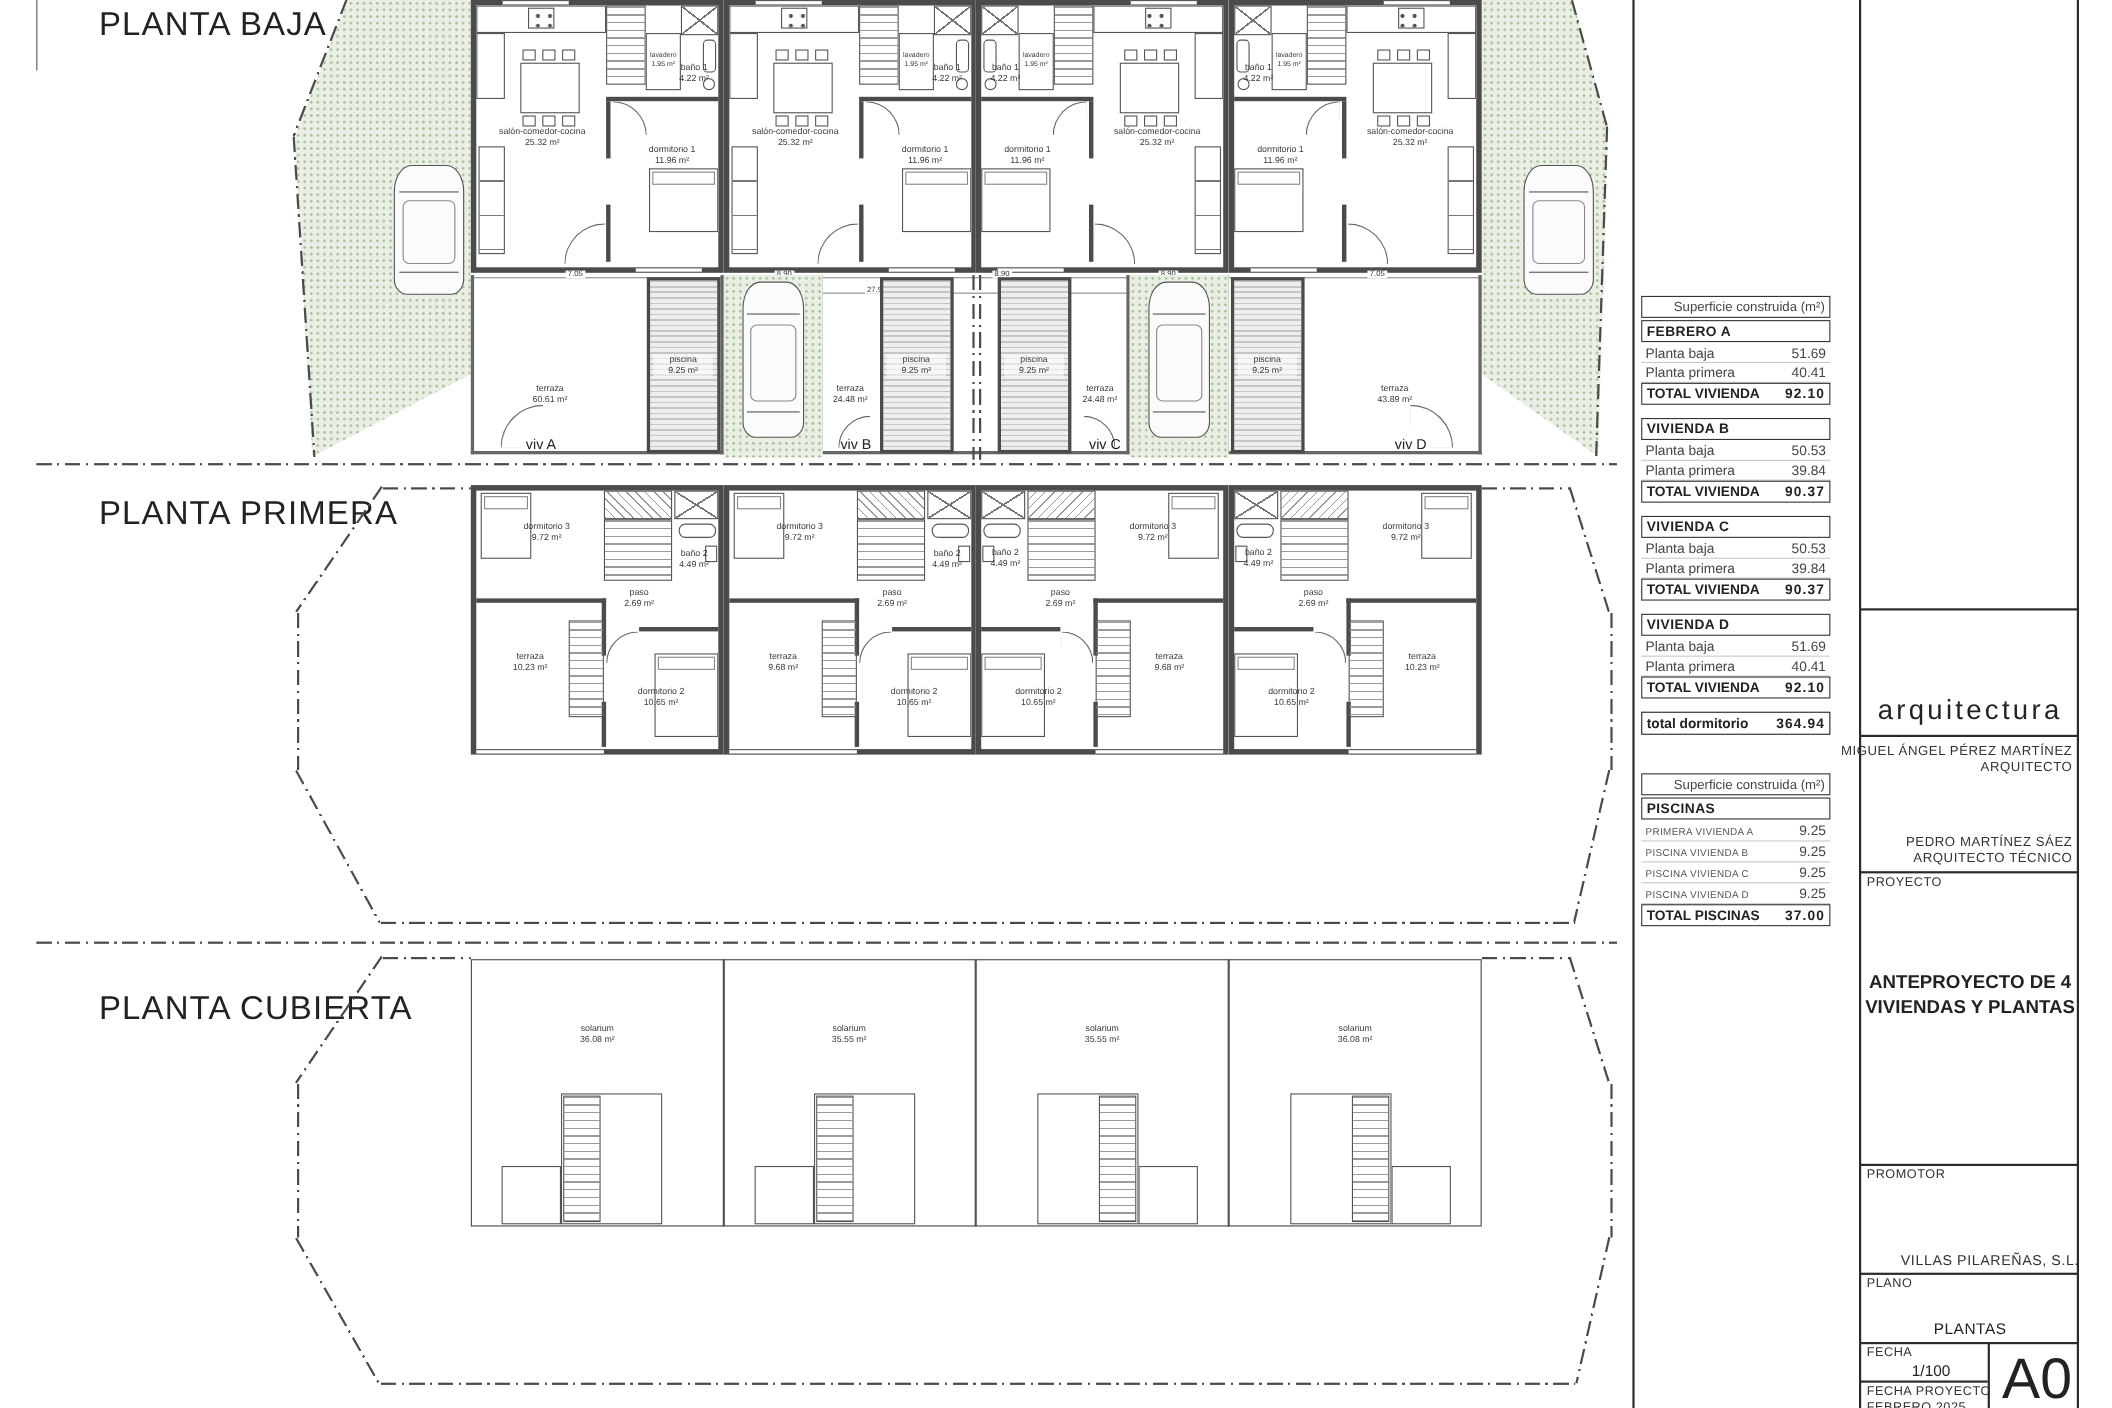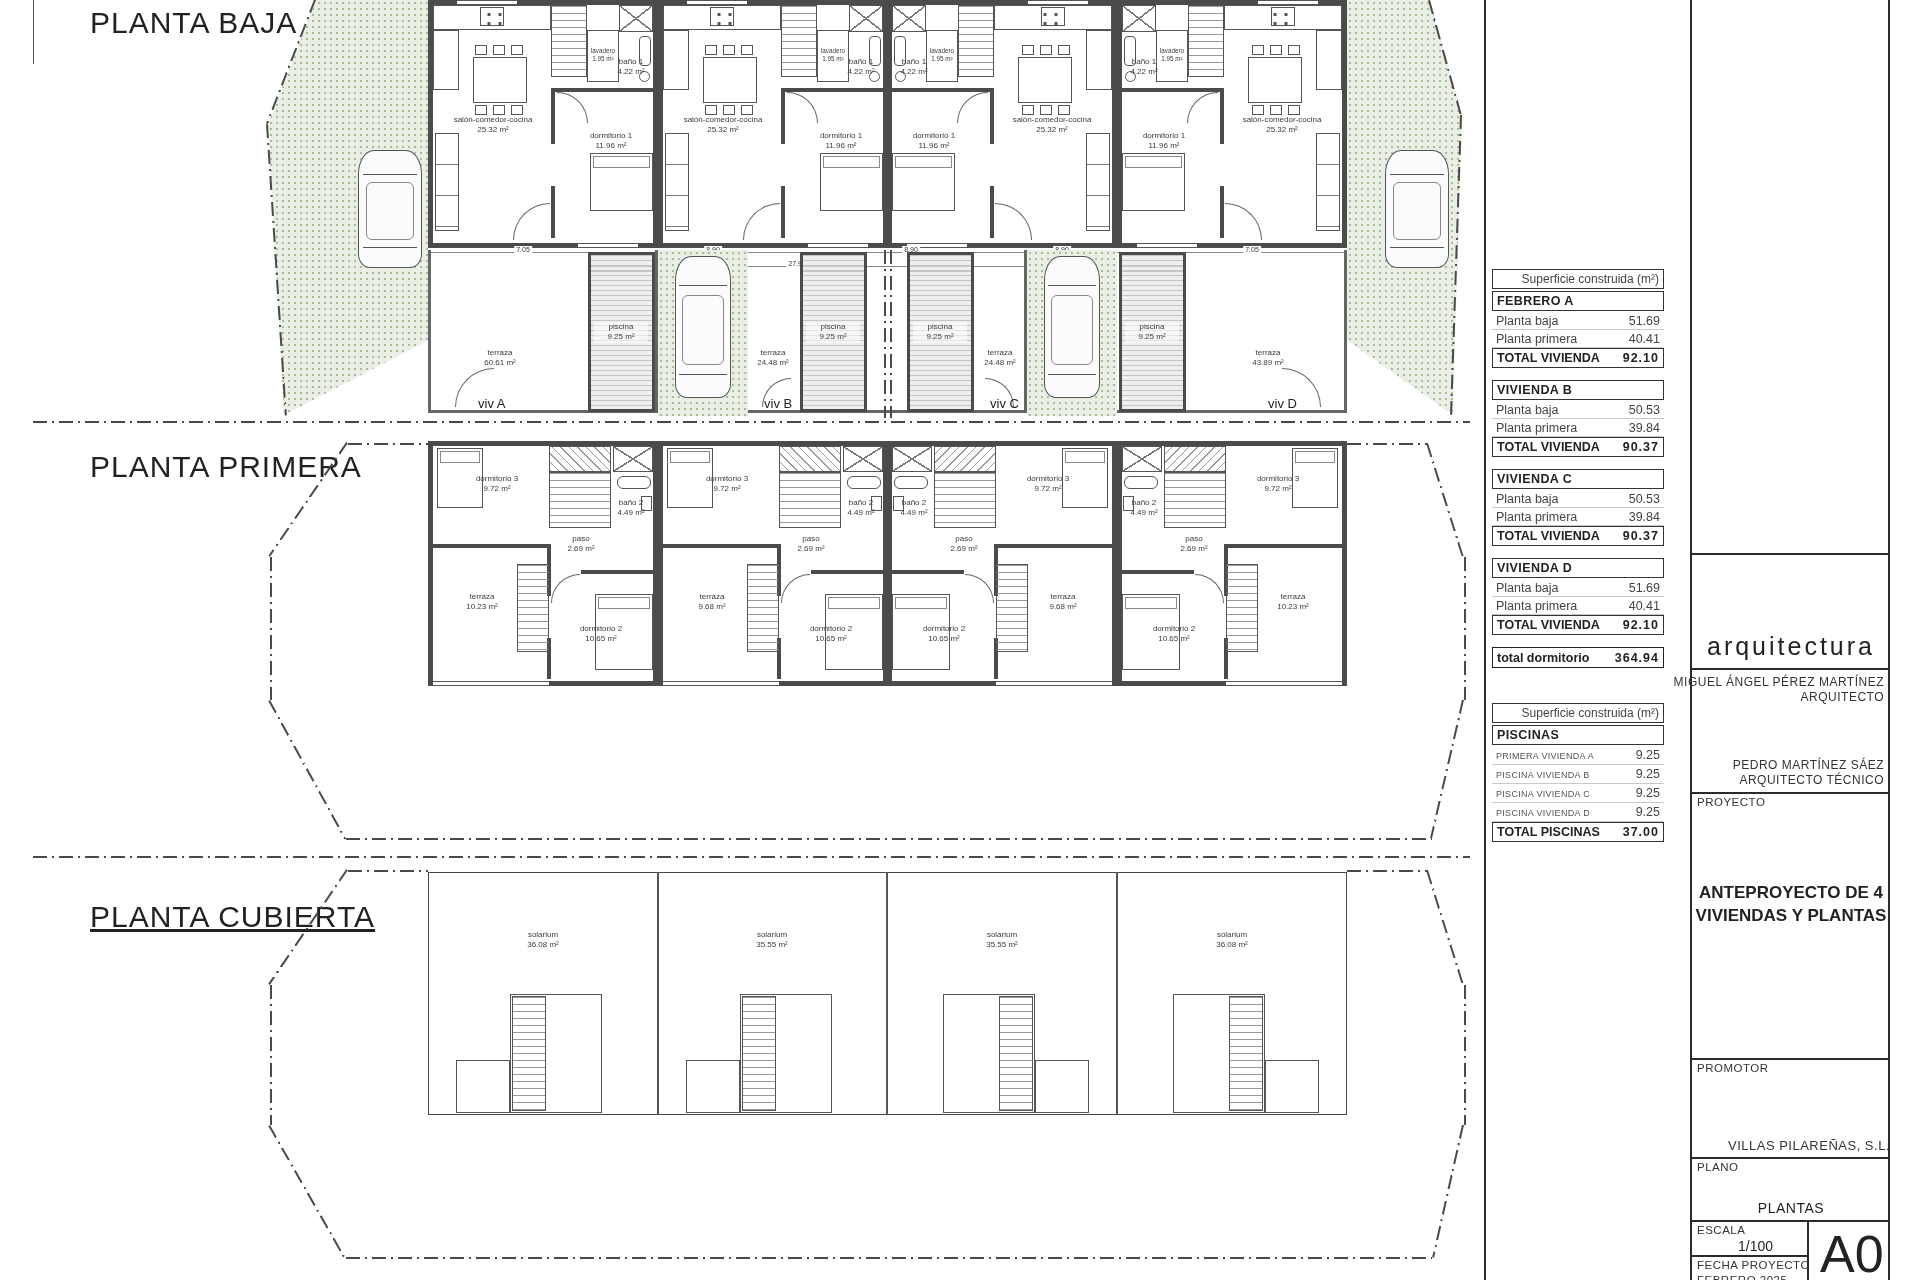--- a/index.html
+++ b/index.html
@@ -523,21 +523,21 @@
     </div>
   <div class="rlabel n" style="left:1063px;top:592px;">
     <span style="display:block">terraza</span>
       <span style="display:block">9.68 m²</span>
     </div>
   <div class="rlabel n" style="left:1293px;top:592px;">
     <span style="display:block">terraza</span>
       <span style="display:block">10.23 m²</span>
     </div>
 
-  <div class="plan-title" style="left:90px;top:900px;text-decoration:underline;">PLANTA CUBIERTA</div>
+  <div class="plan-title" style="left:90px;top:900px;">PLANTA CUBIERTA</div>
 
   <div class="dd" style="left:348px;top:870px;width:80px;"></div>
   <div class="dd" style="left:348px;top:870px;width:139px;transform:rotate(124.2deg);"></div>
   <div class="ddv" style="left:270px;top:985px;height:140px;"></div>
   <div class="dd" style="left:270px;top:1125px;width:153px;transform:rotate(60.3deg);"></div>
   <div class="dd" style="left:346px;top:1257px;width:1086px;"></div>
   <div class="dd" style="left:1347px;top:870px;width:81px;"></div>
   <div class="dd" style="left:1428px;top:870px;width:121px;transform:rotate(72.6deg);"></div>
   <div class="ddv" style="left:1464px;top:985px;height:140px;"></div>
   <div class="dd" style="left:1464px;top:1125px;width:136px;transform:rotate(102.7deg);"></div>
@@ -689,20 +689,20 @@
   <div class="tb-label" style="left:1697px;top:796px;">PROYECTO</div>
   <div class="projtitle" style="top:882px;">ANTEPROYECTO DE  4</div>
   <div class="projtitle" style="top:905px;">VIVIENDAS Y PLANTAS</div>
 
   <div class="tb-label" style="left:1697px;top:1062px;">PROMOTOR</div>
   <div class="tb-right" style="top:1138px;font-size:13px;right:30px;">VILLAS PILAREÑAS, S.L.</div>
 
   <div class="tb-label" style="left:1697px;top:1161px;">PLANO</div>
   <div class="abs" style="left:1692px;top:1200px;width:198px;text-align:center;font-size:14px;letter-spacing:.5px;color:#222;">PLANTAS</div>
 
-  <div class="tb-label" style="left:1697px;top:1224px;">ESCALA</div>
+  <div class="tb-label" style="left:1697px;top:1224px;">FECHA</div>
   <div class="abs" style="left:1738px;top:1238px;font-size:14px;color:#222;">1/100</div>
   <div class="bigA0" style="left:1820px;top:1224px;">A0</div>
 
   <div class="tb-label" style="left:1697px;top:1259px;">FECHA PROYECTO</div>
   <div class="tb-label" style="left:1697px;top:1274px;">FEBRERO 2025</div>
 
 </div>
 
 </body></html>

